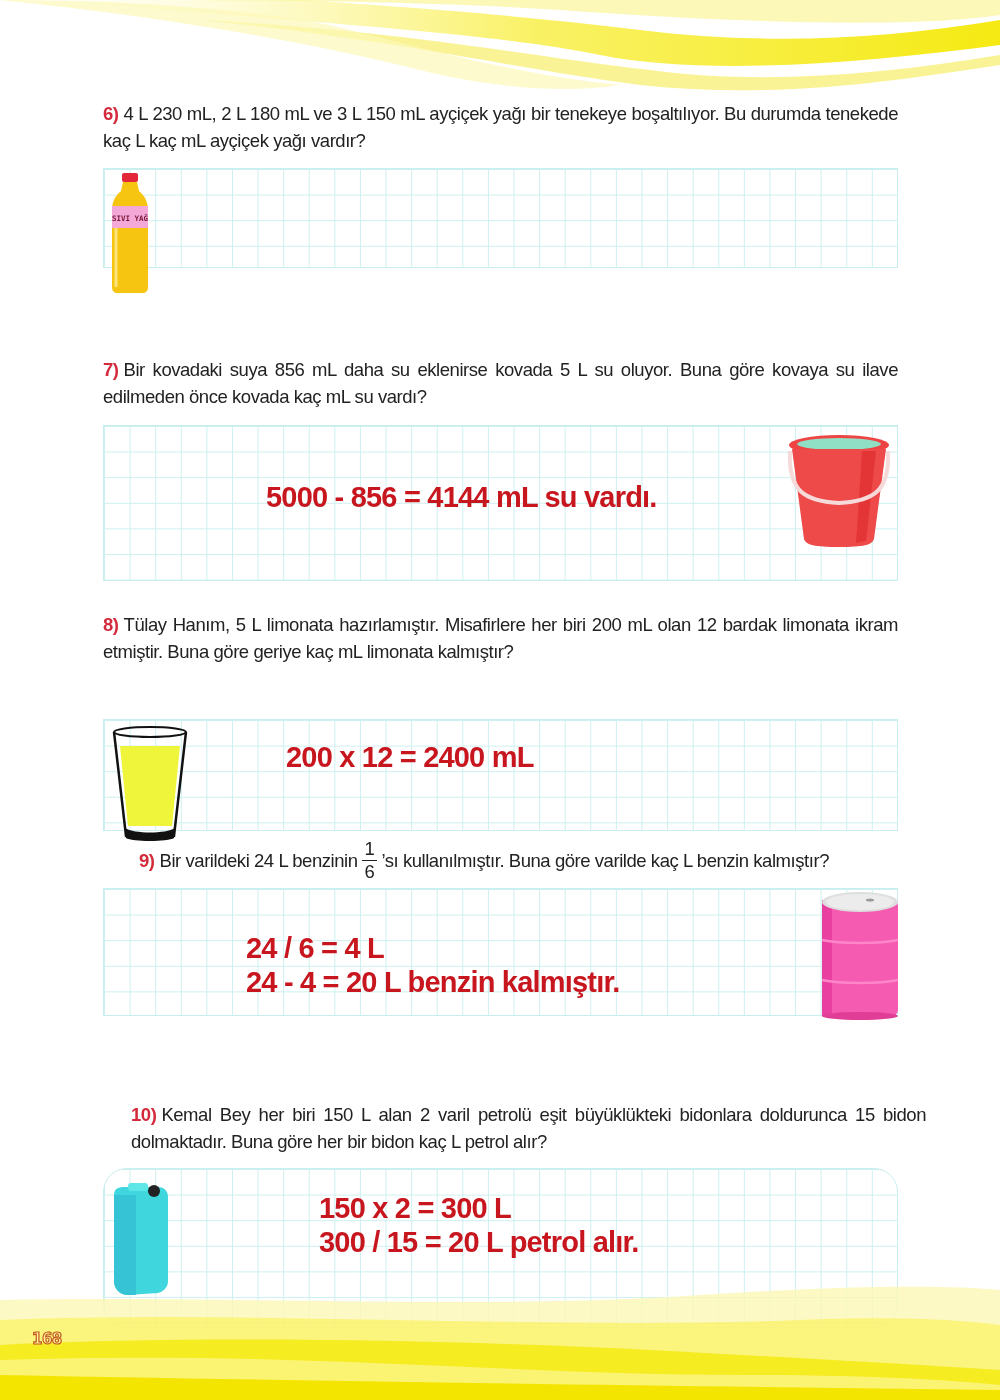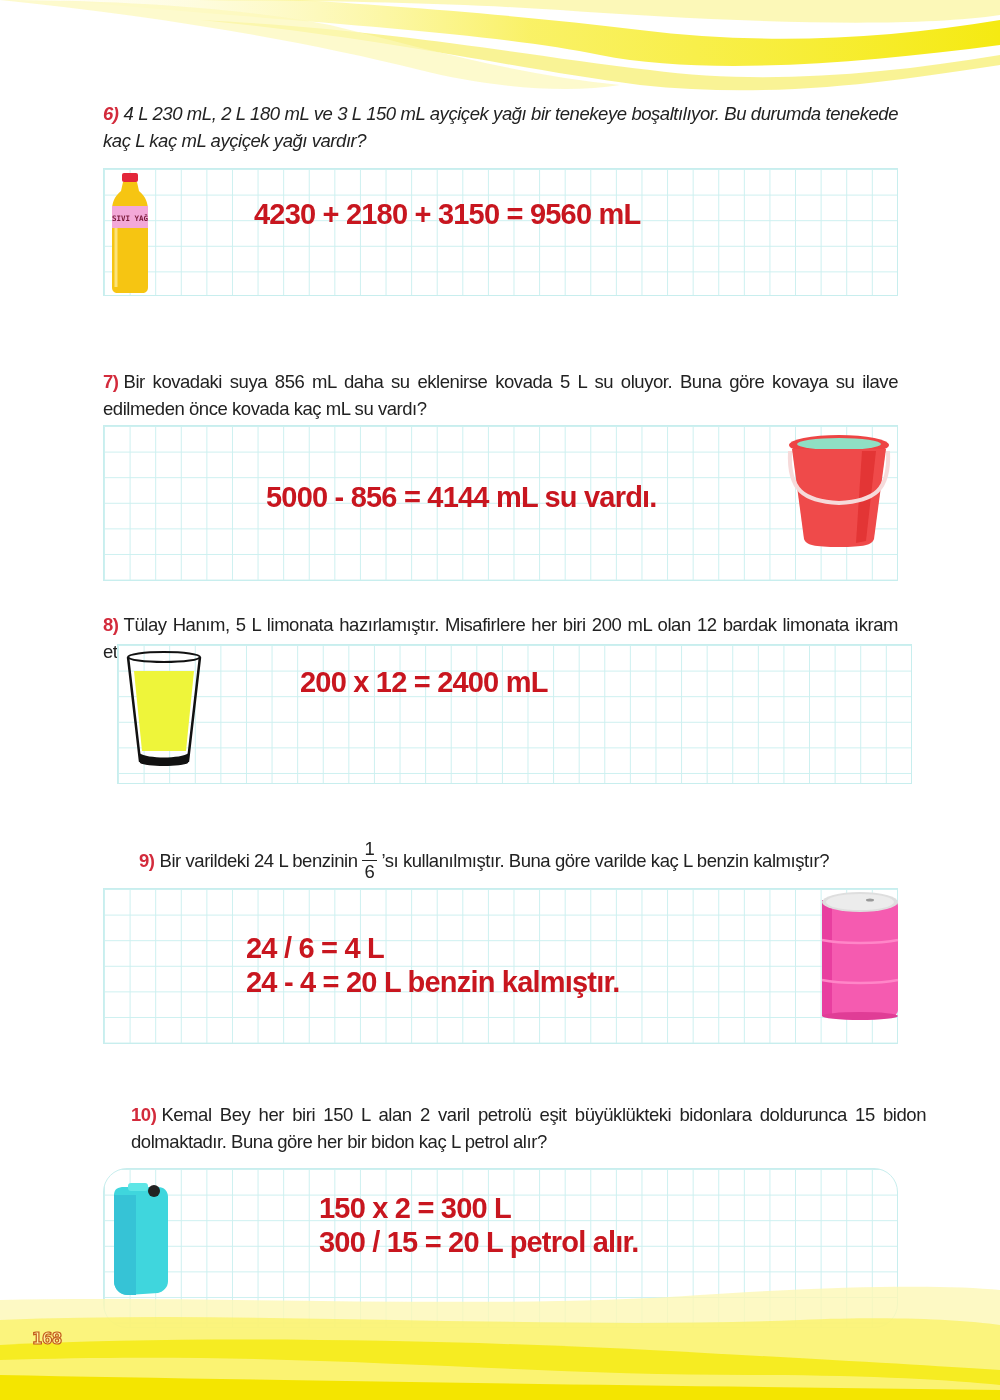--- a/index.html
+++ b/index.html
@@ -64,74 +64,73 @@
       <stop offset="0.5" stop-color="#f8ee40" stop-opacity="0.8"></stop>
       <stop offset="1" stop-color="#f5ea12"></stop>
     </linearGradient>
   </defs>
   <path d="M0,0 L1000,0 L1000,15 C900,30 700,20 560,10 C400,0 250,0 0,0 Z" fill="#fbf59a" opacity="0.7"></path>
   <path d="M60,0 C260,20 480,30 600,55 C700,75 850,65 1000,45 L1000,20 C880,40 760,45 640,30 C520,15 380,5 300,0 Z" fill="url(#wt1)"></path>
   <path d="M200,20 C400,40 520,70 640,85 C780,100 900,80 1000,65 L1000,55 C880,75 760,85 650,70 C520,55 400,30 200,20 Z" fill="#f7f07a" opacity="0.8"></path>
   <path d="M0,0 C150,15 300,40 420,70 C480,85 560,95 620,85 C520,75 430,50 330,25 C240,8 120,0 0,0 Z" fill="#fcf8b8" opacity="0.7"></path>
 </svg>
 
-<div class="question justify" style="top:100px;font-style:italic;">
+<div class="question justify" style="top:100px;">
   <span class="qnum">6)</span><span>4 L 230 mL, 2 L 180 mL ve 3 L 150 mL ayçiçek yağı bir tenekeye boşaltılıyor. Bu durumda tenekede kaç L kaç mL ayçiçek yağı vardır?</span>
 </div>
-<div class="grid" style="top:168px; height:128px;">
+<div class="grid" style="top:168px; height:100px;">
   <svg class="illus" style="left:2px; top:2px;" width="48" height="124" viewBox="0 0 48 124">
     <rect x="16" y="2" width="16" height="9" rx="2" fill="#e3263a"></rect>
     <path d="M17,11 L31,11 L33,20 C40,26 42,32 42,40 L42,116 C42,120 40,122 36,122 L12,122 C8,122 6,120 6,116 L6,40 C6,32 8,26 15,20 Z" fill="#f6c512"></path>
     <path d="M10,40 L10,116" stroke="#fde37a" stroke-width="3"></path>
     <rect x="6" y="35" width="36" height="22" fill="#f3a8d8"></rect>
     <text x="24" y="50" font-size="7.5" text-anchor="middle" fill="#7a1a3a" font-family="DejaVu Sans Mono, monospace" font-weight="bold">SIVI YAĞ</text>
   </svg>
   <div class="answer" style="left:150px; top:28px;">
-    <div>4230 + 2180 + 3150 = 9560 mL</div>
   </div>
 </div>
 
-<div class="question justify" style="top:368px;">
+<div class="question justify" style="top:356px;">
   <span class="qnum">7)</span><span>Bir kovadaki suya 856 mL daha su eklenirse kovada 5 L su oluyor. Buna göre kovaya su ilave edilmeden önce kovada kaç mL su vardı?</span>
 </div>
 <div class="grid" style="top:425px; height:156px;">
   <svg class="illus" style="left:680px; top:5px;" width="110" height="118" viewBox="0 0 110 118">
     <ellipse cx="55" cy="14" rx="50" ry="10" fill="#ee4444"></ellipse>
     <ellipse cx="55" cy="13" rx="42" ry="6" fill="#8fe0c4"></ellipse>
     <path d="M8,18 L20,108 C22,114 30,116 55,116 C80,116 88,114 90,108 L102,18 Z" fill="#ef4a4a"></path>
     <path d="M78,20 L92,20 L82,110 L72,112 Z" fill="#e33535"></path>
     <path d="M6,20 C4,60 20,70 55,72 C90,70 106,60 104,20" fill="none" stroke="#f6dada" stroke-width="4"></path>
   </svg>
   <div class="answer" style="left:162px; top:54px;">
     <div>5000 - 856 = 4144 mL su vardı.</div>
   </div>
 </div>
 
 <div class="question justify" style="top:611px;">
   <span class="qnum">8)</span><span>Tülay Hanım, 5 L limonata hazırlamıştır. Misafirlere her biri 200 mL olan 12 bardak limonata ikram etmiştir. Buna göre geriye kaç mL limonata kalmıştır?</span>
 </div>
-<div class="grid" style="top:644px; height:140px;margin-left:14px;">
+<div class="grid" style="top:719px; height:112px;">
   <svg class="illus" style="left:8px; top:4px;" width="76" height="118" viewBox="0 0 76 118">
     <path d="M8,22 L16,102 L60,102 L68,22 Z" fill="#eef53a"></path>
     <path d="M2,8 L14,112 C20,116 56,116 62,112 L74,8" fill="none" stroke="#111" stroke-width="2.5"></path>
     <ellipse cx="38" cy="8" rx="36" ry="5" fill="none" stroke="#111" stroke-width="2"></ellipse>
     <path d="M13,104 C22,110 54,110 63,104 L62,114 C56,118 20,118 14,114 Z" fill="#111"></path>
   </svg>
   <div class="answer" style="left:182px; top:20px;">
     <div>200 x 12 = 2400 mL</div>
   </div>
 </div>
 
 <div class="question" style="top:840px;margin-left:36px;">
   <span class="qnum">9)</span><span>Bir varildeki 24 L benzinin</span><span class="fraction">
       <span class="num">1</span>
       <span class="den">6</span>
     </span><span>’sı kullanılmıştır. Buna göre varilde kaç L benzin kalmıştır?</span>
 </div>
-<div class="grid" style="top:888px; height:156px;">
+<div class="grid" style="top:888px; height:128px;">
   <svg class="illus" style="left:716px; top:1px;" width="80" height="134" viewBox="0 0 80 134">
     <rect x="2" y="10" width="76" height="116" rx="6" fill="#f55bb0"></rect>
     <rect x="2" y="10" width="10" height="116" fill="#e83fa0"></rect>
     <ellipse cx="40" cy="12" rx="38" ry="10" fill="#dedede"></ellipse>
     <ellipse cx="40" cy="12" rx="34" ry="8" fill="#ececec"></ellipse>
     <ellipse cx="50" cy="10" rx="4" ry="1.5" fill="#999"></ellipse>
     <path d="M2,50 C20,54 60,54 78,50" stroke="#ff86c8" stroke-width="2.5" fill="none"></path>
     <path d="M2,90 C20,94 60,94 78,90" stroke="#ff86c8" stroke-width="2.5" fill="none"></path>
     <ellipse cx="40" cy="126" rx="38" ry="4" fill="#e03d96"></ellipse>
   </svg>

